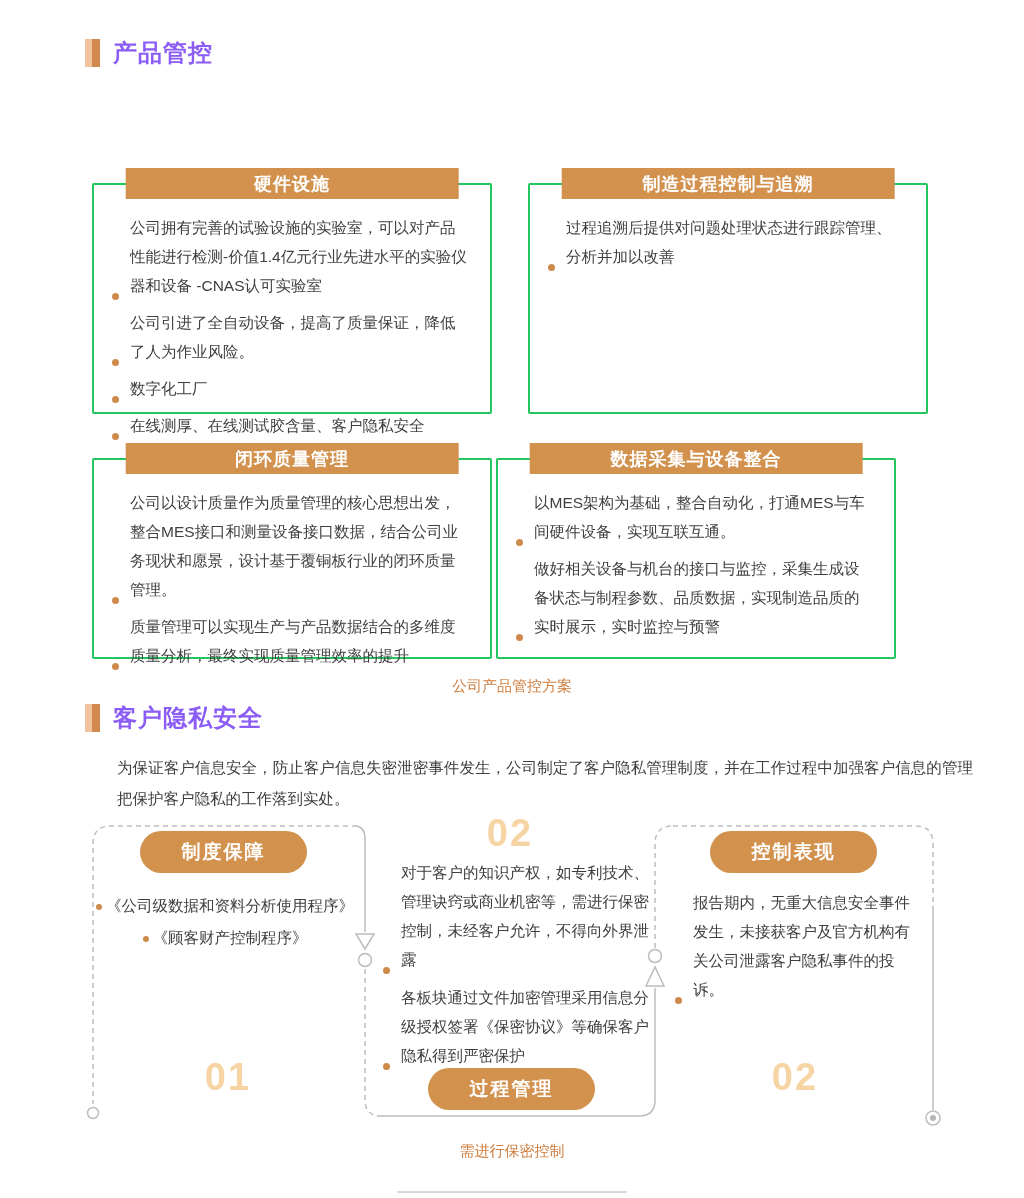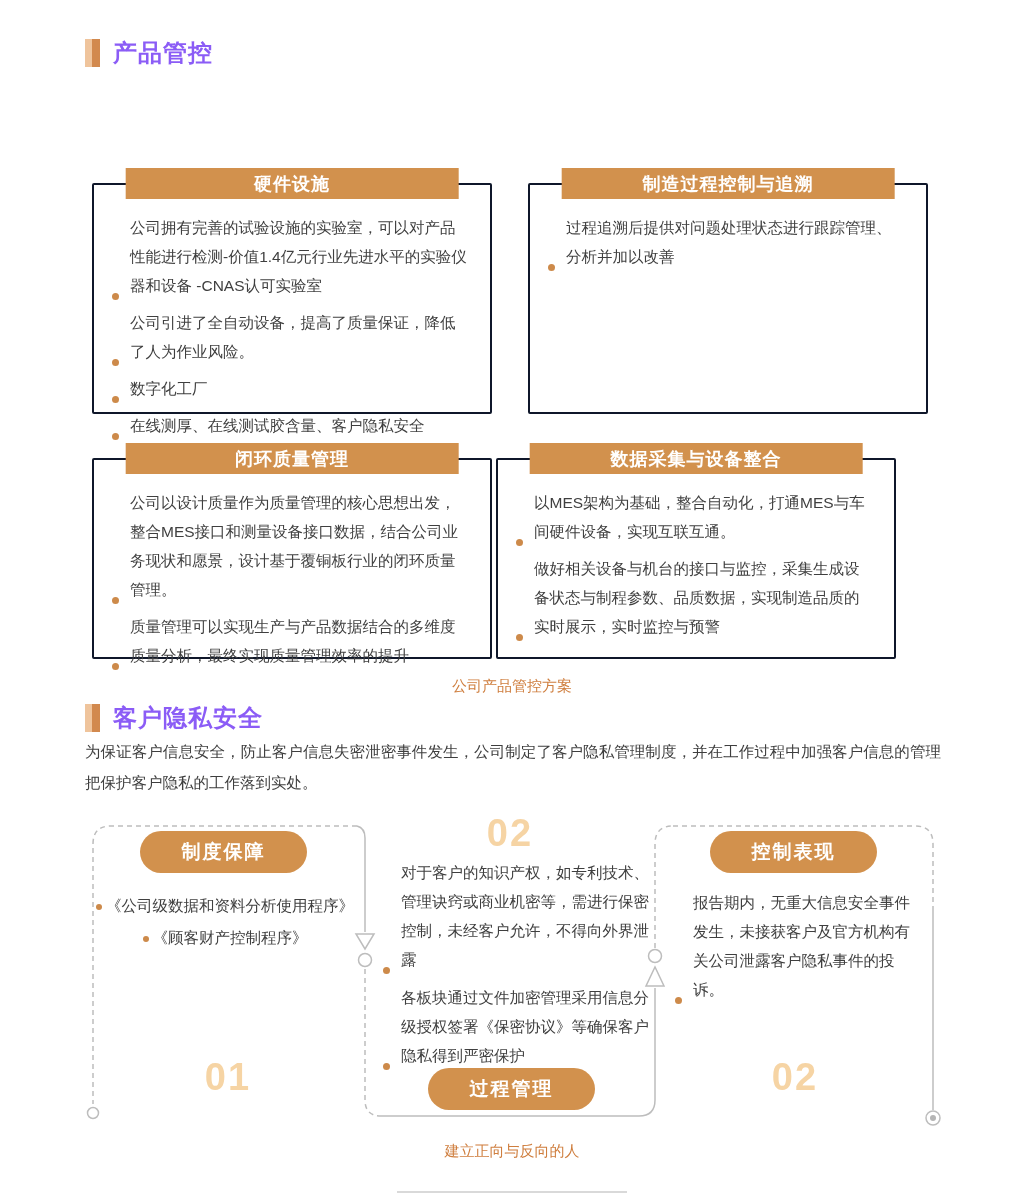--- a/index.html
+++ b/index.html
@@ -8,21 +8,21 @@
     font-family:"Liberation Sans","DejaVu Sans",sans-serif;overflow:hidden;
   }
   
   .sec-head{position:absolute;left:85px;display:flex;align-items:center;}
   .sec-marker{width:15px;height:28px;margin-right:13px;
     background:linear-gradient(to right,#efc49c 0 50%,#d2894e 50% 100%);}
   .sec-title{font-size:24px;font-weight:bold;color:#8b5cf6;letter-spacing:1px;}
   .intro{position:absolute;left:85px;width:856px;font-size:15.5px;line-height:31px;
     color:#3e3e3e;margin:0;text-align:justify;}
   
-  .box{position:absolute;border:2px solid #0f172a;border-radius:2px;background:#fff;}
+  .box{position:absolute;border:2px solid #22c55e;border-radius:2px;background:#fff;}
   .box-banner{position:absolute;left:50%;transform:translateX(-50%);top:-17px;
     width:84%;height:31px;background:#d2914d;color:#ffffff;font-weight:bold;
     font-size:18px;display:flex;align-items:center;justify-content:center;letter-spacing:1px;}
   .box-body{padding:28px 20px 0 18px;}
   .bullet{display:flex;font-size:15.5px;line-height:29px;color:#3f3f3f;margin-bottom:8px;align-items:flex-end;}
   .bullet .dot{flex:none;width:7px;height:7px;border-radius:50%;background:#cd8a4a;
     margin:11px 11px 0 0;}
   .caption{position:absolute;left:0;width:1024px;text-align:center;
     font-size:15px;color:#cf7e3e;}
   
@@ -111,21 +111,21 @@
         </div>
     </div>
   </div>
 
   <div class="caption" style="top:677px;">公司产品管控方案</div>
 
   <div class="sec-head" style="top:702px;">
     <span class="sec-marker"></span>
     <span class="sec-title">客户隐私安全</span>
   </div>
-  <p class="intro" style="top:736px;">为保证客户信息安全，防止客户信息失密泄密事件发生，公司制定了客户隐私管理制度，并在工作过程中加强客户信息的管理把保护客户隐私的工作落到实处。</p>
+  <p class="intro" style="top:752px;margin-left:32px;">为保证客户信息安全，防止客户信息失密泄密事件发生，公司制定了客户隐私管理制度，并在工作过程中加强客户信息的管理把保护客户隐私的工作落到实处。</p>
 
   <div class="diagram">
     <svg width="860" height="312" viewBox="0 0 860 312">
       <g fill="none" stroke="#bdbdbd" stroke-width="1.5">
 
         <path d="M 272 8 H 26 Q 8 8 8 26 V 286" stroke-dasharray="5 4"></path>
 
         <path d="M 272 8 Q 280 10 280 20 V 114"></path>
         <polygon points="271,116 289,116 280,131" fill="#ffffff"></polygon>
         <circle cx="280" cy="142" r="6.5" fill="#ffffff"></circle>
@@ -169,16 +169,16 @@
     <div class="pill" style="left:625px;top:13px;">控制表现</div>
     <div class="flow-bullets" style="left:590px;top:70px;width:250px;">
       <div class="bullet">
           <span class="dot"></span>
           <span>报告期内，无重大信息安全事件发生，未接获客户及官方机构有关公司泄露客户隐私事件的投诉。</span>
         </div>
     </div>
     <div class="step-num" style="left:645px;top:238px;">02</div>
   </div>
 
-  <div class="caption" style="top:1142px;">建立正向与反向的人</div>
+  <div class="caption" style="top:1142px;">需进行保密控制</div>
 
   <div class="footer-divider"></div>
 </div>
 
 </body></html>

